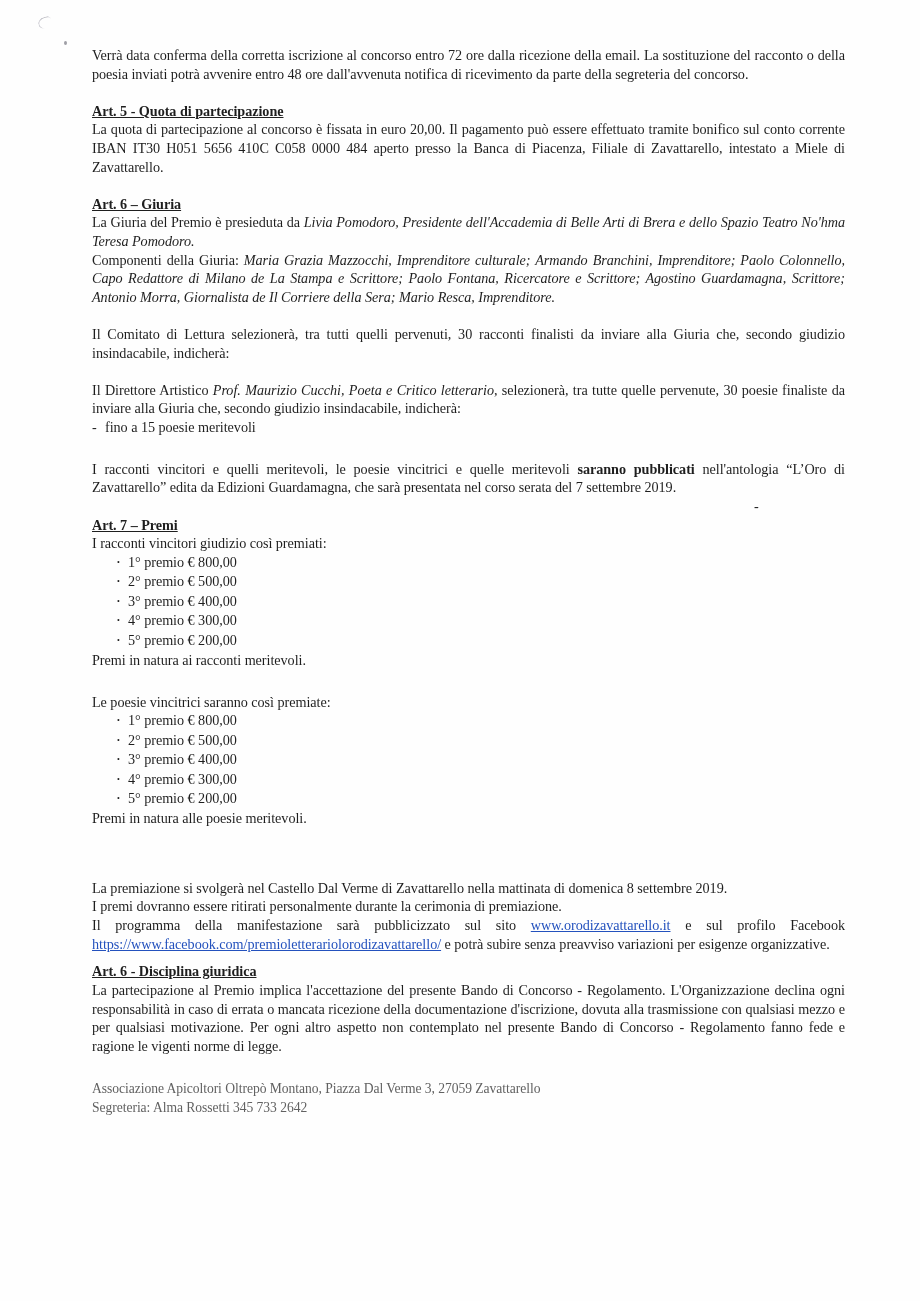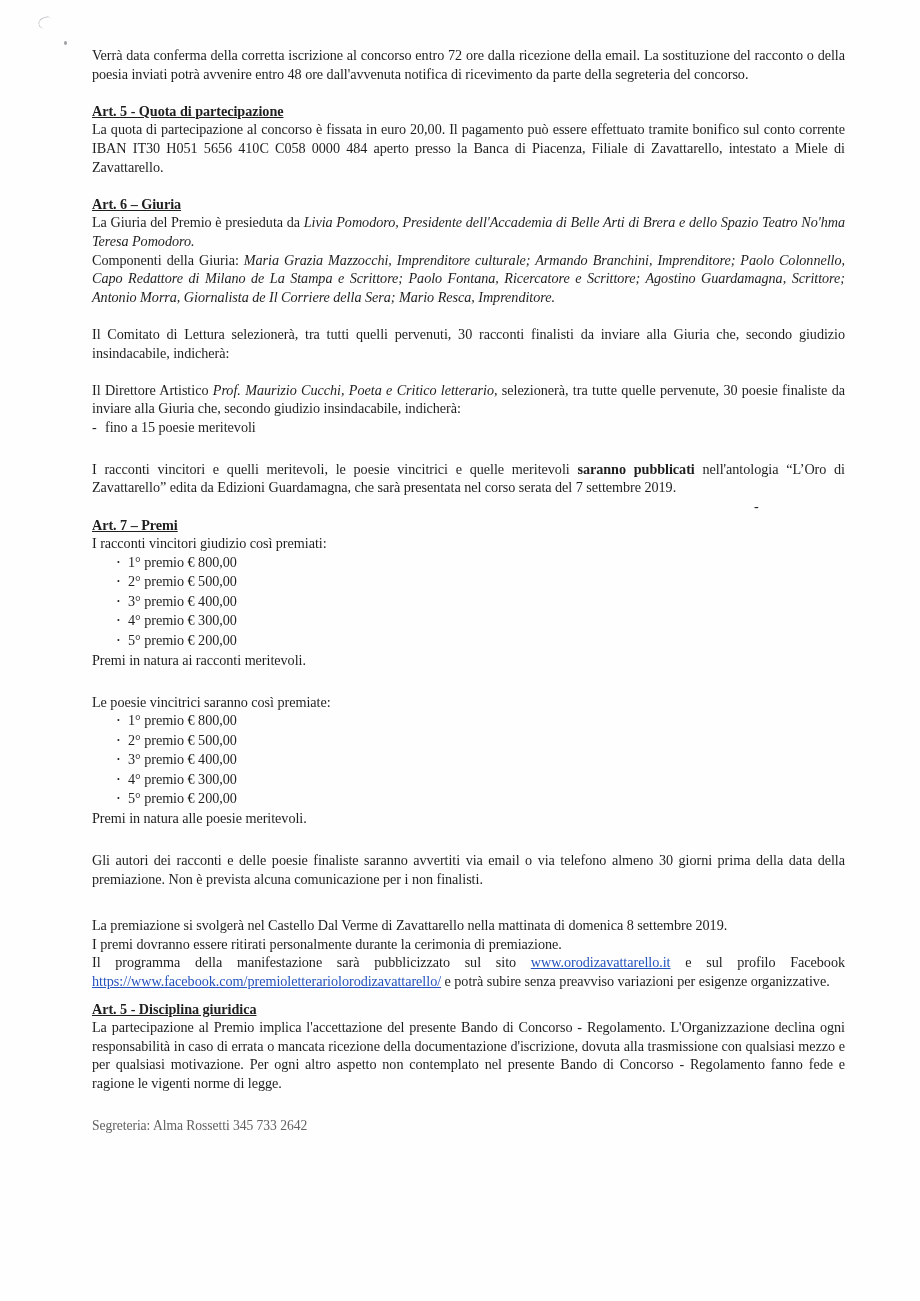--- a/index.html
+++ b/index.html
@@ -64,24 +64,24 @@
       <div class="para"><span>Le poesie vincitrici saranno così premiate:</span></div>
       <div>
         <div class="bullet-item"><span class="bullet">•</span><span>1° premio € 800,00</span></div>
         <div class="bullet-item"><span class="bullet">•</span><span>2° premio € 500,00</span></div>
         <div class="bullet-item"><span class="bullet">•</span><span>3° premio € 400,00</span></div>
         <div class="bullet-item"><span class="bullet">•</span><span>4° premio € 300,00</span></div>
         <div class="bullet-item"><span class="bullet">•</span><span>5° premio € 200,00</span></div>
       </div>
       <div class="para"><span>Premi in natura alle poesie meritevoli.</span></div>
       <div class="spacer" style="height: 23.25px;"></div>
-      <div class="para"><span>Gli autori dei racconti e delle poesie finaliste saranno avvertiti via email o via telefono almeno 30 giorni prima della data della premiazione. Non è prevista alcuna comunicazione per i non finalisti.</span></div>
       <div class="spacer" style="height: 27.9px;"></div>
       <div class="para"><span>La premiazione si svolgerà nel Castello Dal Verme di Zavattarello nella mattinata di domenica 8 settembre 2019.</span></div>
       <div class="para"><span>I premi dovranno essere ritirati personalmente durante la cerimonia di premiazione.</span></div>
       <div class="para"><span>Il programma della manifestazione sarà pubblicizzato sul sito </span><a href="#" class="link">www.orodizavattarello.it</a><span> e sul profilo Facebook </span><a href="#" class="link">https://www.facebook.com/premioletterariolorodizavattarello/</a><span> e potrà subire senza preavviso variazioni per esigenze organizzative.</span></div>
       <div class="spacer" style="height: 9.3px;"></div>
-      <div class="heading"><span>Art. 5 - Disciplina giuridica</span></div>
+      <div class="heading"><span>Art. 6 - Disciplina giuridica</span></div>
       <div class="para"><span>La partecipazione al Premio implica l'accettazione del presente Bando di Concorso - Regolamento. L'Organizzazione declina ogni responsabilità in caso di errata o mancata ricezione della documentazione d'iscrizione, dovuta alla trasmissione con qualsiasi mezzo e per qualsiasi motivazione. Per ogni altro aspetto non contemplato nel presente Bando di Concorso - Regolamento fanno fede e ragione le vigenti norme di legge.</span></div>
       <div class="spacer" style="height: 23.25px;"></div>
+      <div class="footer-line"><span>Associazione Apicoltori Oltrepò Montano, Piazza Dal Verme 3, 27059 Zavattarello</span></div>
       <div class="footer-line"><span>Segreteria: Alma Rossetti 345 733 2642</span></div>
     </div>
 </div>
 
 </body></html>

